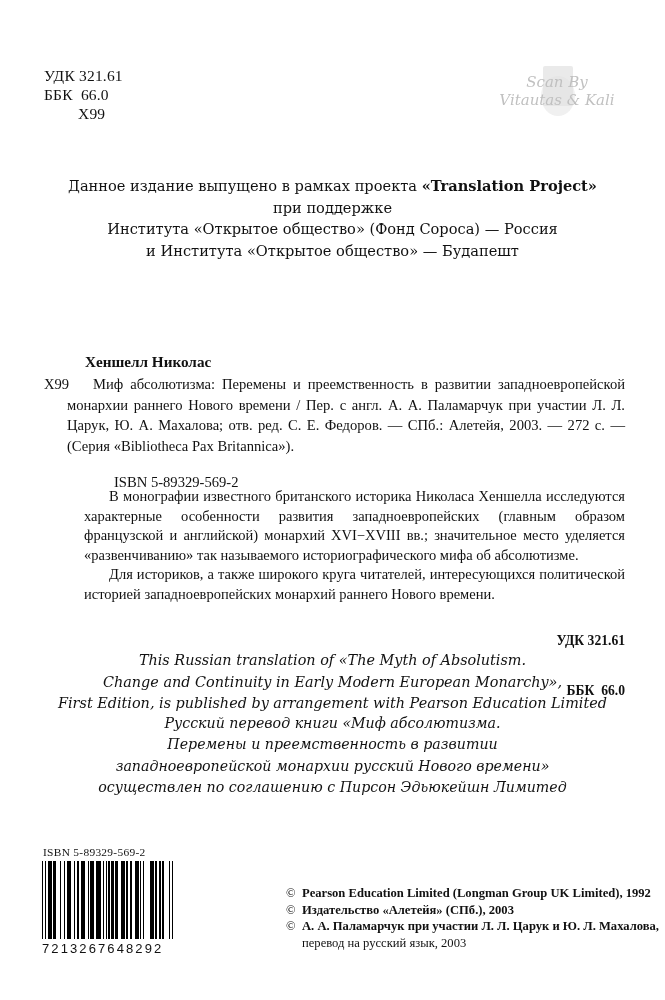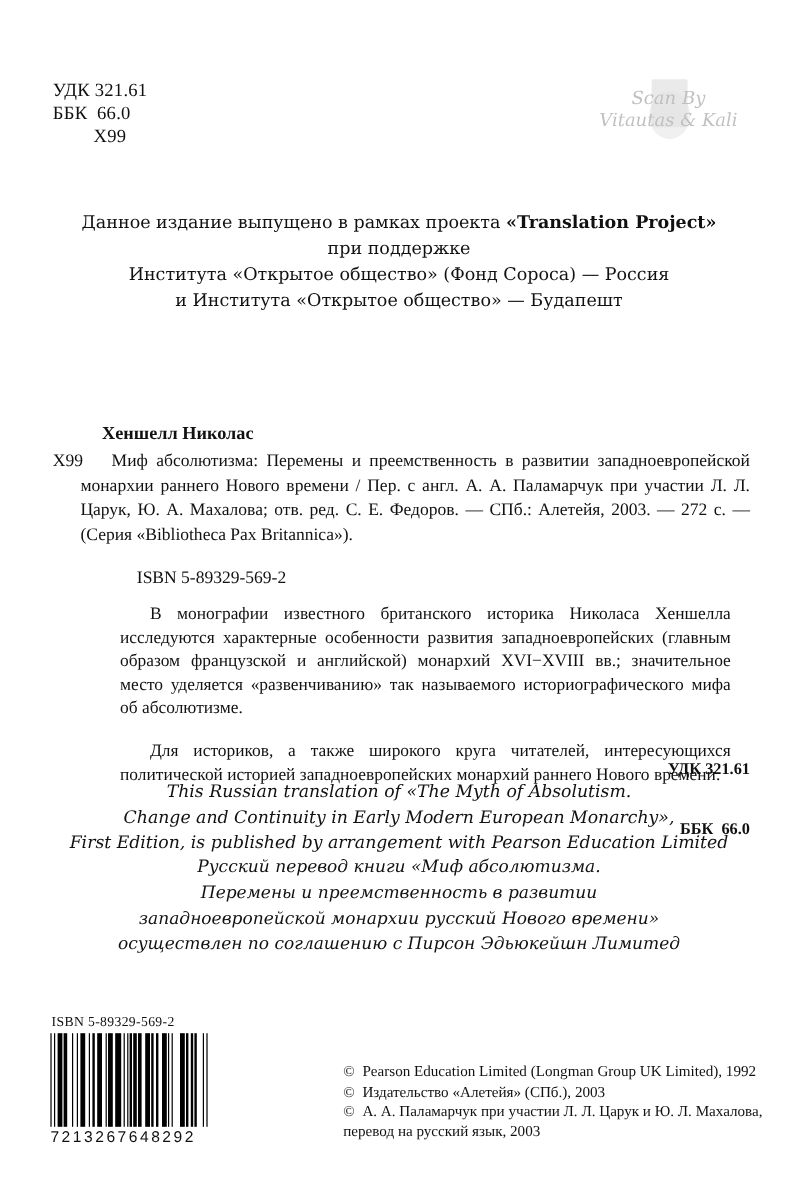--- a/index.html
+++ b/index.html
@@ -105,21 +105,21 @@
   .annotation {
     position: absolute;
     left: 84px;
     right: 40px;
     top: 487px;
     font-size: 14.5px;
     line-height: 19.6px;
     text-align: justify;
   }
   .annotation p {
-    margin: 16px;
+    margin: 0;
     text-indent: 25px;
   }
 
   
   .classmarks-right {
     position: absolute;
     right: 40px;
     top: 600px;
     text-align: right;
     font-weight: bold;
@@ -204,22 +204,23 @@
   }
   .copyright .cp-row {
     display: flex;
     align-items: flex-start;
   }
   .copyright .cp-mark {
     width: 16px;
     flex: 0 0 16px;
     font-size: 12.6px;
   }
-  .copyright .cp-text { flex: 1 1 auto; }
+  .copyright .cp-text { flex: 1 1 auto; font-weight: bold; }
   .copyright .cp-cont {
+    margin-left: 16px;
   }
 </style>
 </head>
 <body>
 
 <div class="page">
 
   <div class="classmarks">
     <div class="cm-row">УДК 321.61</div>
     <div class="cm-row">ББК  66.0</div>

